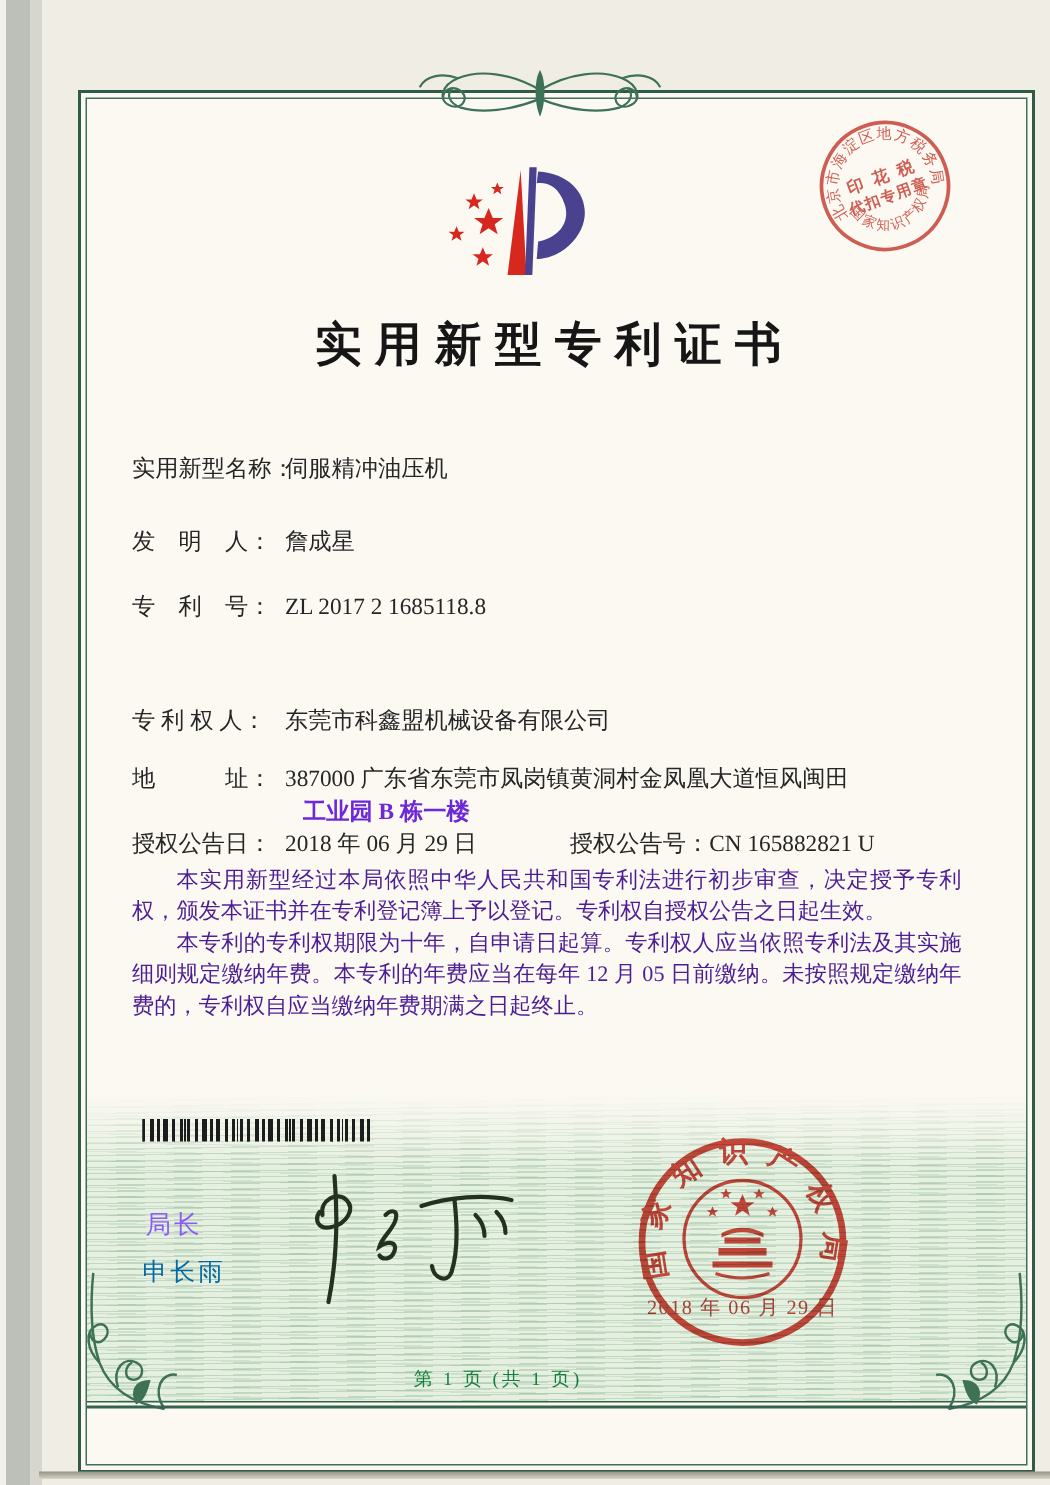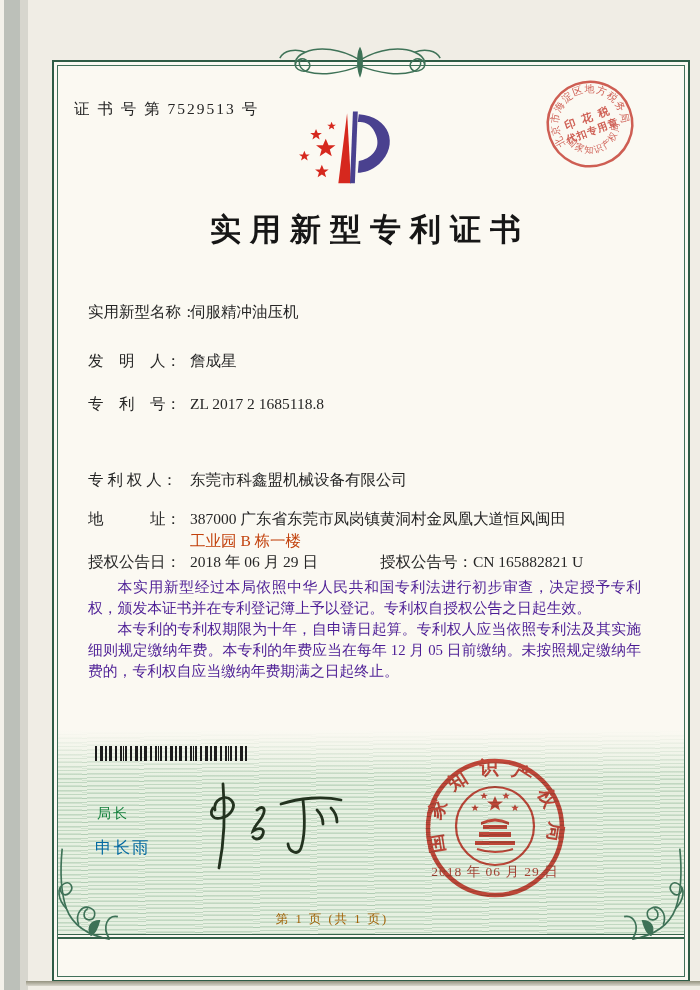--- a/index.html
+++ b/index.html
@@ -49,42 +49,42 @@
   
   .cert-no{position:absolute;left:74px;top:99px;font-size:15.5px;letter-spacing:2px;color:#242424;}
   .logo{position:absolute;left:283px;top:110px;width:136px;height:100px;}
   .title{
     position:absolute;left:60px;top:209px;width:620px;text-align:center;
     font-size:31px;font-weight:600;letter-spacing:9px;color:#161616;
   }
   .row{position:absolute;left:88px;font-size:15.5px;color:#262626;white-space:nowrap;}
   .row .lbl{display:inline-block;width:102px;}
   .row .lbl2{display:inline-block;margin-left:62px;text-align:center;}
-  .addr2{position:absolute;left:190px;font-size:15.5px;color:#c2410c;}
+  .addr2{position:absolute;left:202px;font-size:15.5px;color:#6d28d9;font-weight:bold;}
   .paras{position:absolute;left:88px;top:577px;width:553px;}
   .paras p{
     margin:0;text-indent:2em;font-size:14.8px;line-height:21px;
     text-align:justify;color:#4c1d95;
   }
   .barcode{
     position:absolute;left:95px;top:746px;width:152px;height:15px;
     background-image:
       repeating-linear-gradient(90deg,#1c1c1c 0 2px,rgba(0,0,0,0) 2px 5px),
       repeating-linear-gradient(90deg,#1c1c1c 0 1px,rgba(0,0,0,0) 1px 7px);
   }
-  .sig-title{position:absolute;left:97px;top:805px;font-size:14px;color:#15803d;
+  .sig-title{position:absolute;left:97px;top:805px;font-size:17px;color:#8b5cf6;
     font-family:"Liberation Sans","DejaVu Sans",sans-serif;letter-spacing:2px;}
   .sig-name{position:absolute;left:95px;top:837px;font-size:16.5px;color:#0369a1;
     font-family:"Liberation Sans","DejaVu Sans",sans-serif;letter-spacing:2px;}
   .signature{position:absolute;left:185px;top:780px;width:165px;height:95px;}
   .seal{position:absolute;left:420px;top:753px;width:150px;height:150px;mix-blend-mode:multiply;opacity:.92;}
   .stamp{position:absolute;left:542px;top:76px;width:96px;height:96px;mix-blend-mode:multiply;opacity:.88;}
   .footer{
     position:absolute;left:42px;top:911px;width:580px;text-align:center;
-    font-size:12.5px;letter-spacing:2px;color:#a16207;
+    font-size:12.5px;letter-spacing:2px;color:#15803d;
   }
 </style>
 </head>
 <body>
 
 <div class="page">
   <div class="left-strip"></div>
 
   <div class="frame">
 
@@ -115,21 +115,20 @@
           <path d="M6,0 C4,20 4,40 10,58 C16,74 30,84 52,88"></path>
           <path d="M10,58 C2,50 0,38 8,34 C14,31 18,38 13,43 C9,47 4,44 4,38"></path>
           <path d="M22,74 C18,62 26,54 34,58 C40,61 38,70 31,69 C26,68 26,61 31,58"></path>
           <path d="M52,88 C44,76 50,64 60,66"></path>
           <path d="M34,84 C30,76 34,70 42,70 C40,78 38,82 34,84 Z" fill="#3e7257"></path>
         </g>
       </svg>
     </div>
   </div>
 
-  <div class="cert-no">证 书 号 第 7529513 号</div>
 
   <svg class="logo" viewBox="0 0 140 100">
     <defs>
       <path id="st" d="M0,-10 L2.9,-3.1 10,-3.1 4.2,1.2 6.2,8.1 0,4 -6.2,8.1 -4.2,1.2 -10,-3.1 -2.9,-3.1 Z"></path>
     </defs>
     <g fill="#d6281e">
       <use href="#st" transform="translate(44,38)"></use>
       <use href="#st" transform="translate(34,24) scale(0.6)"></use>
       <use href="#st" transform="translate(22,46) scale(0.55)"></use>
       <use href="#st" transform="translate(40,62) scale(0.7)"></use>

